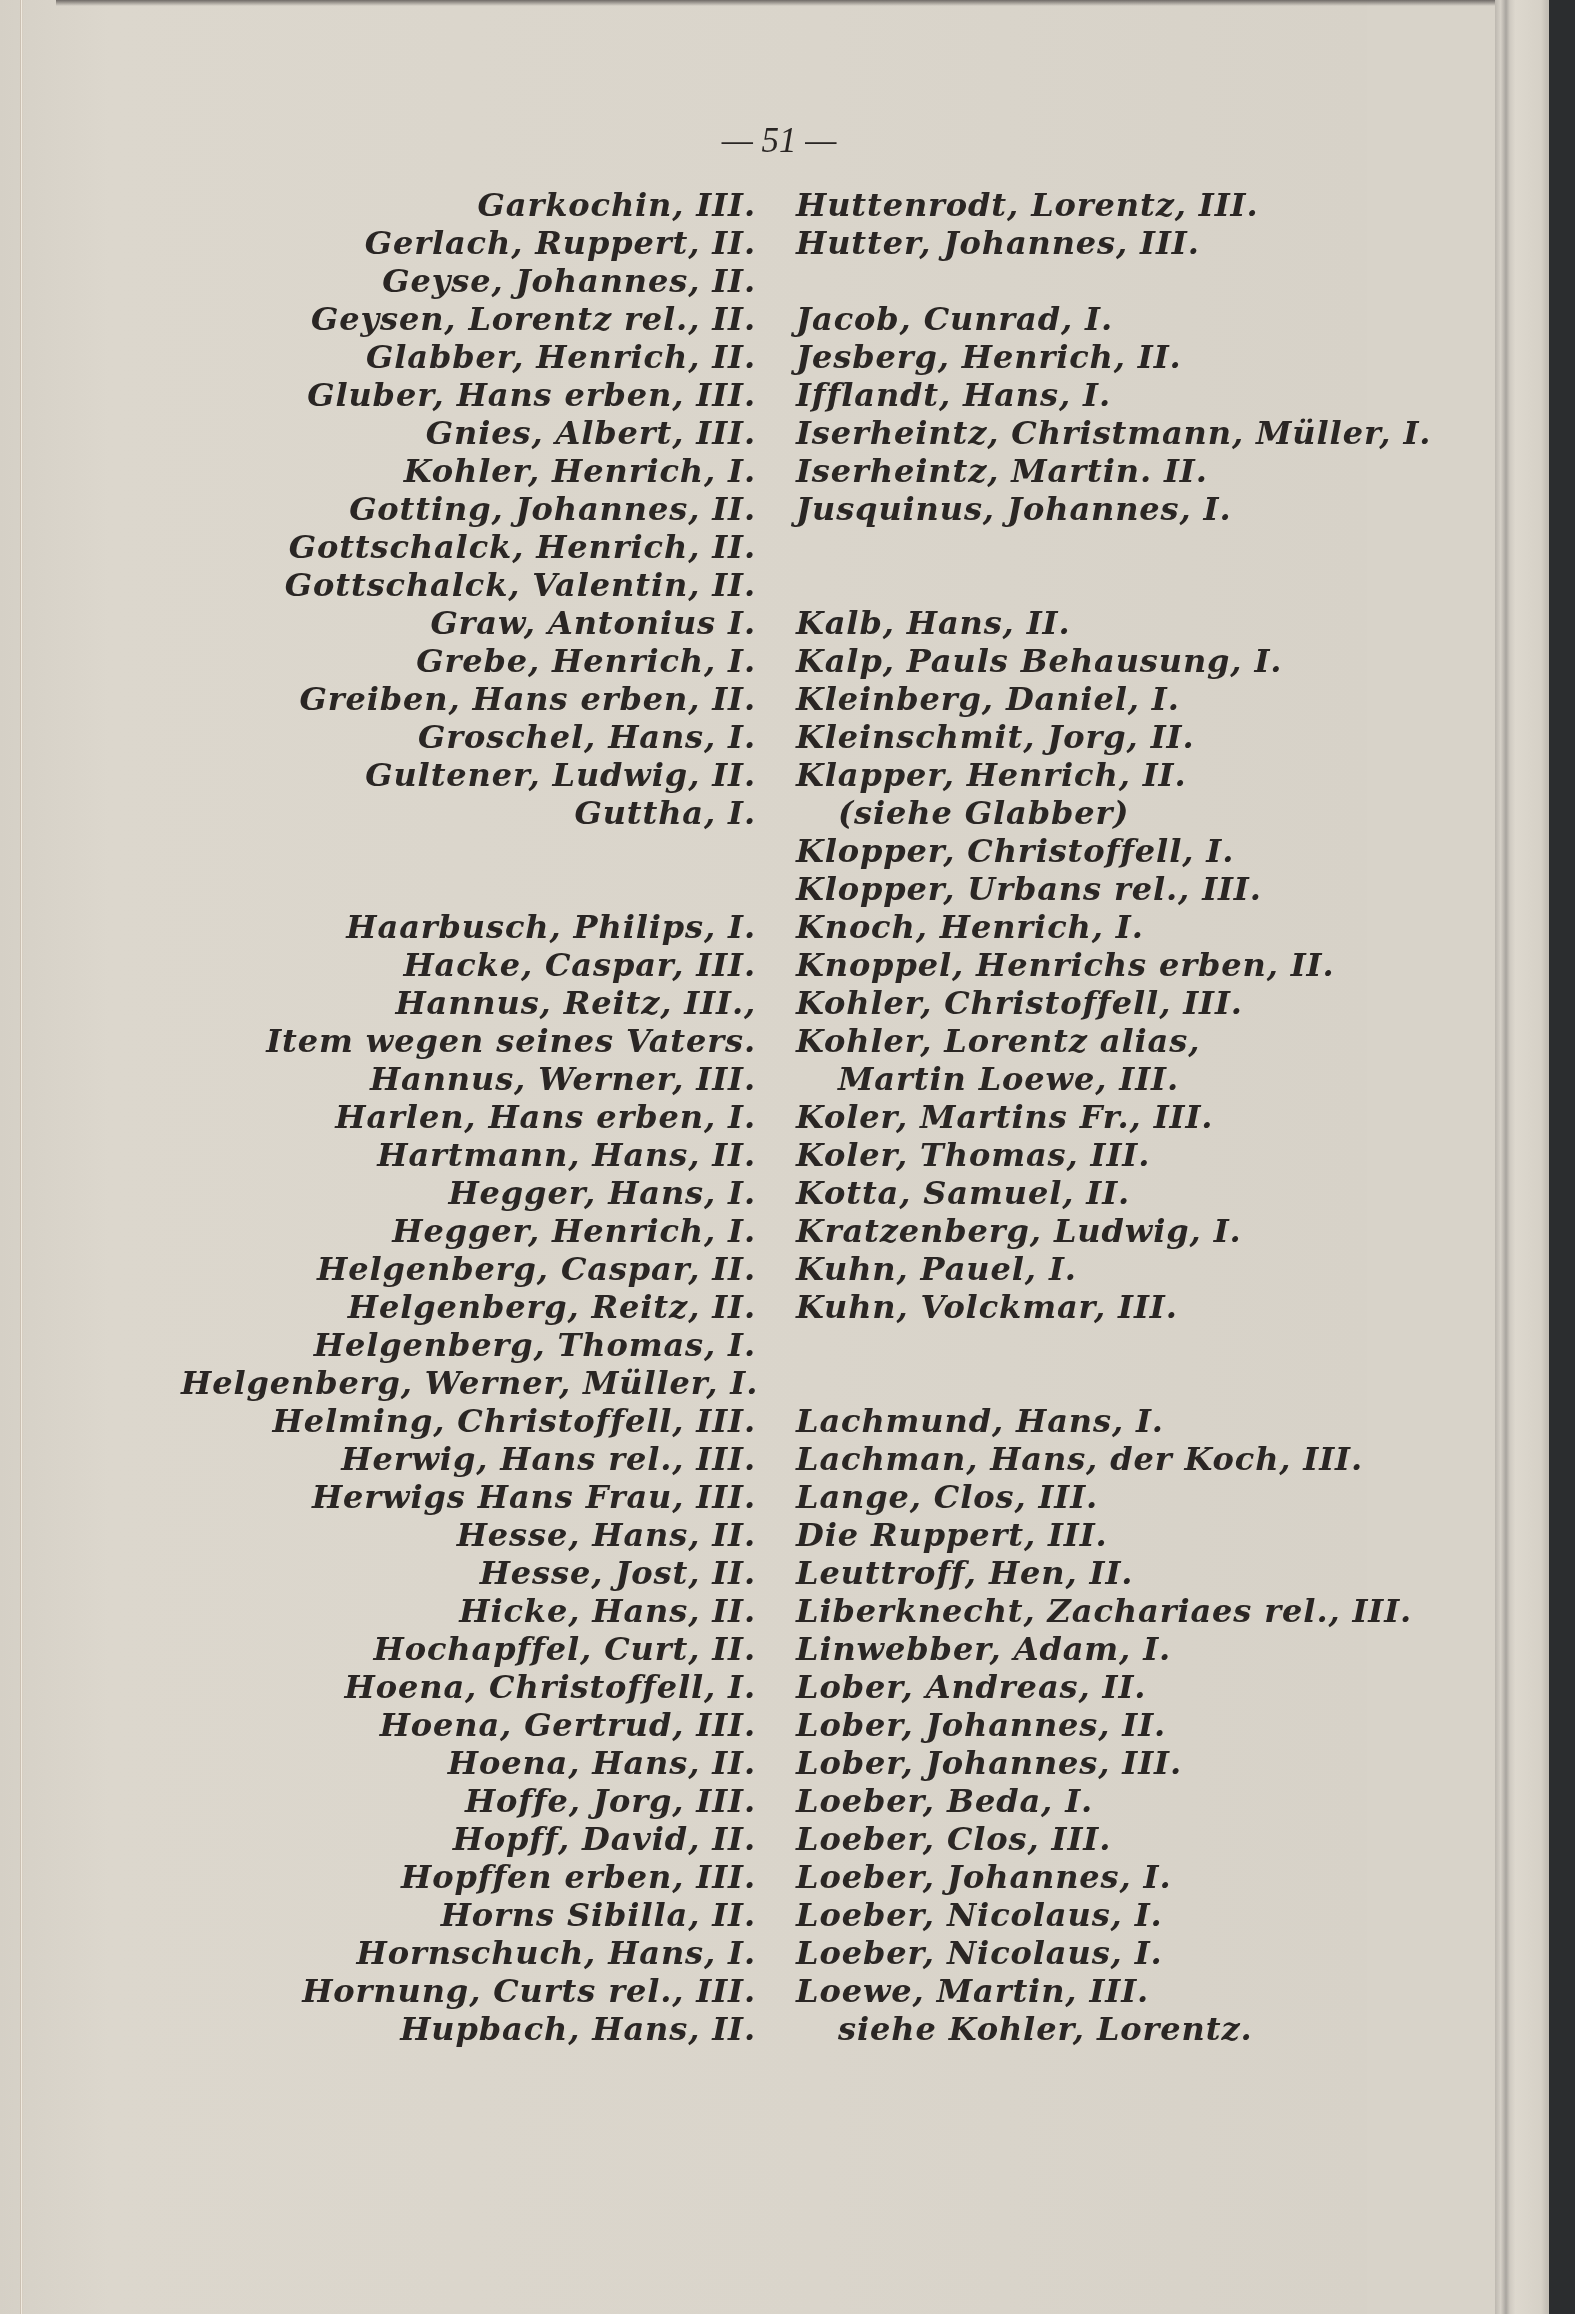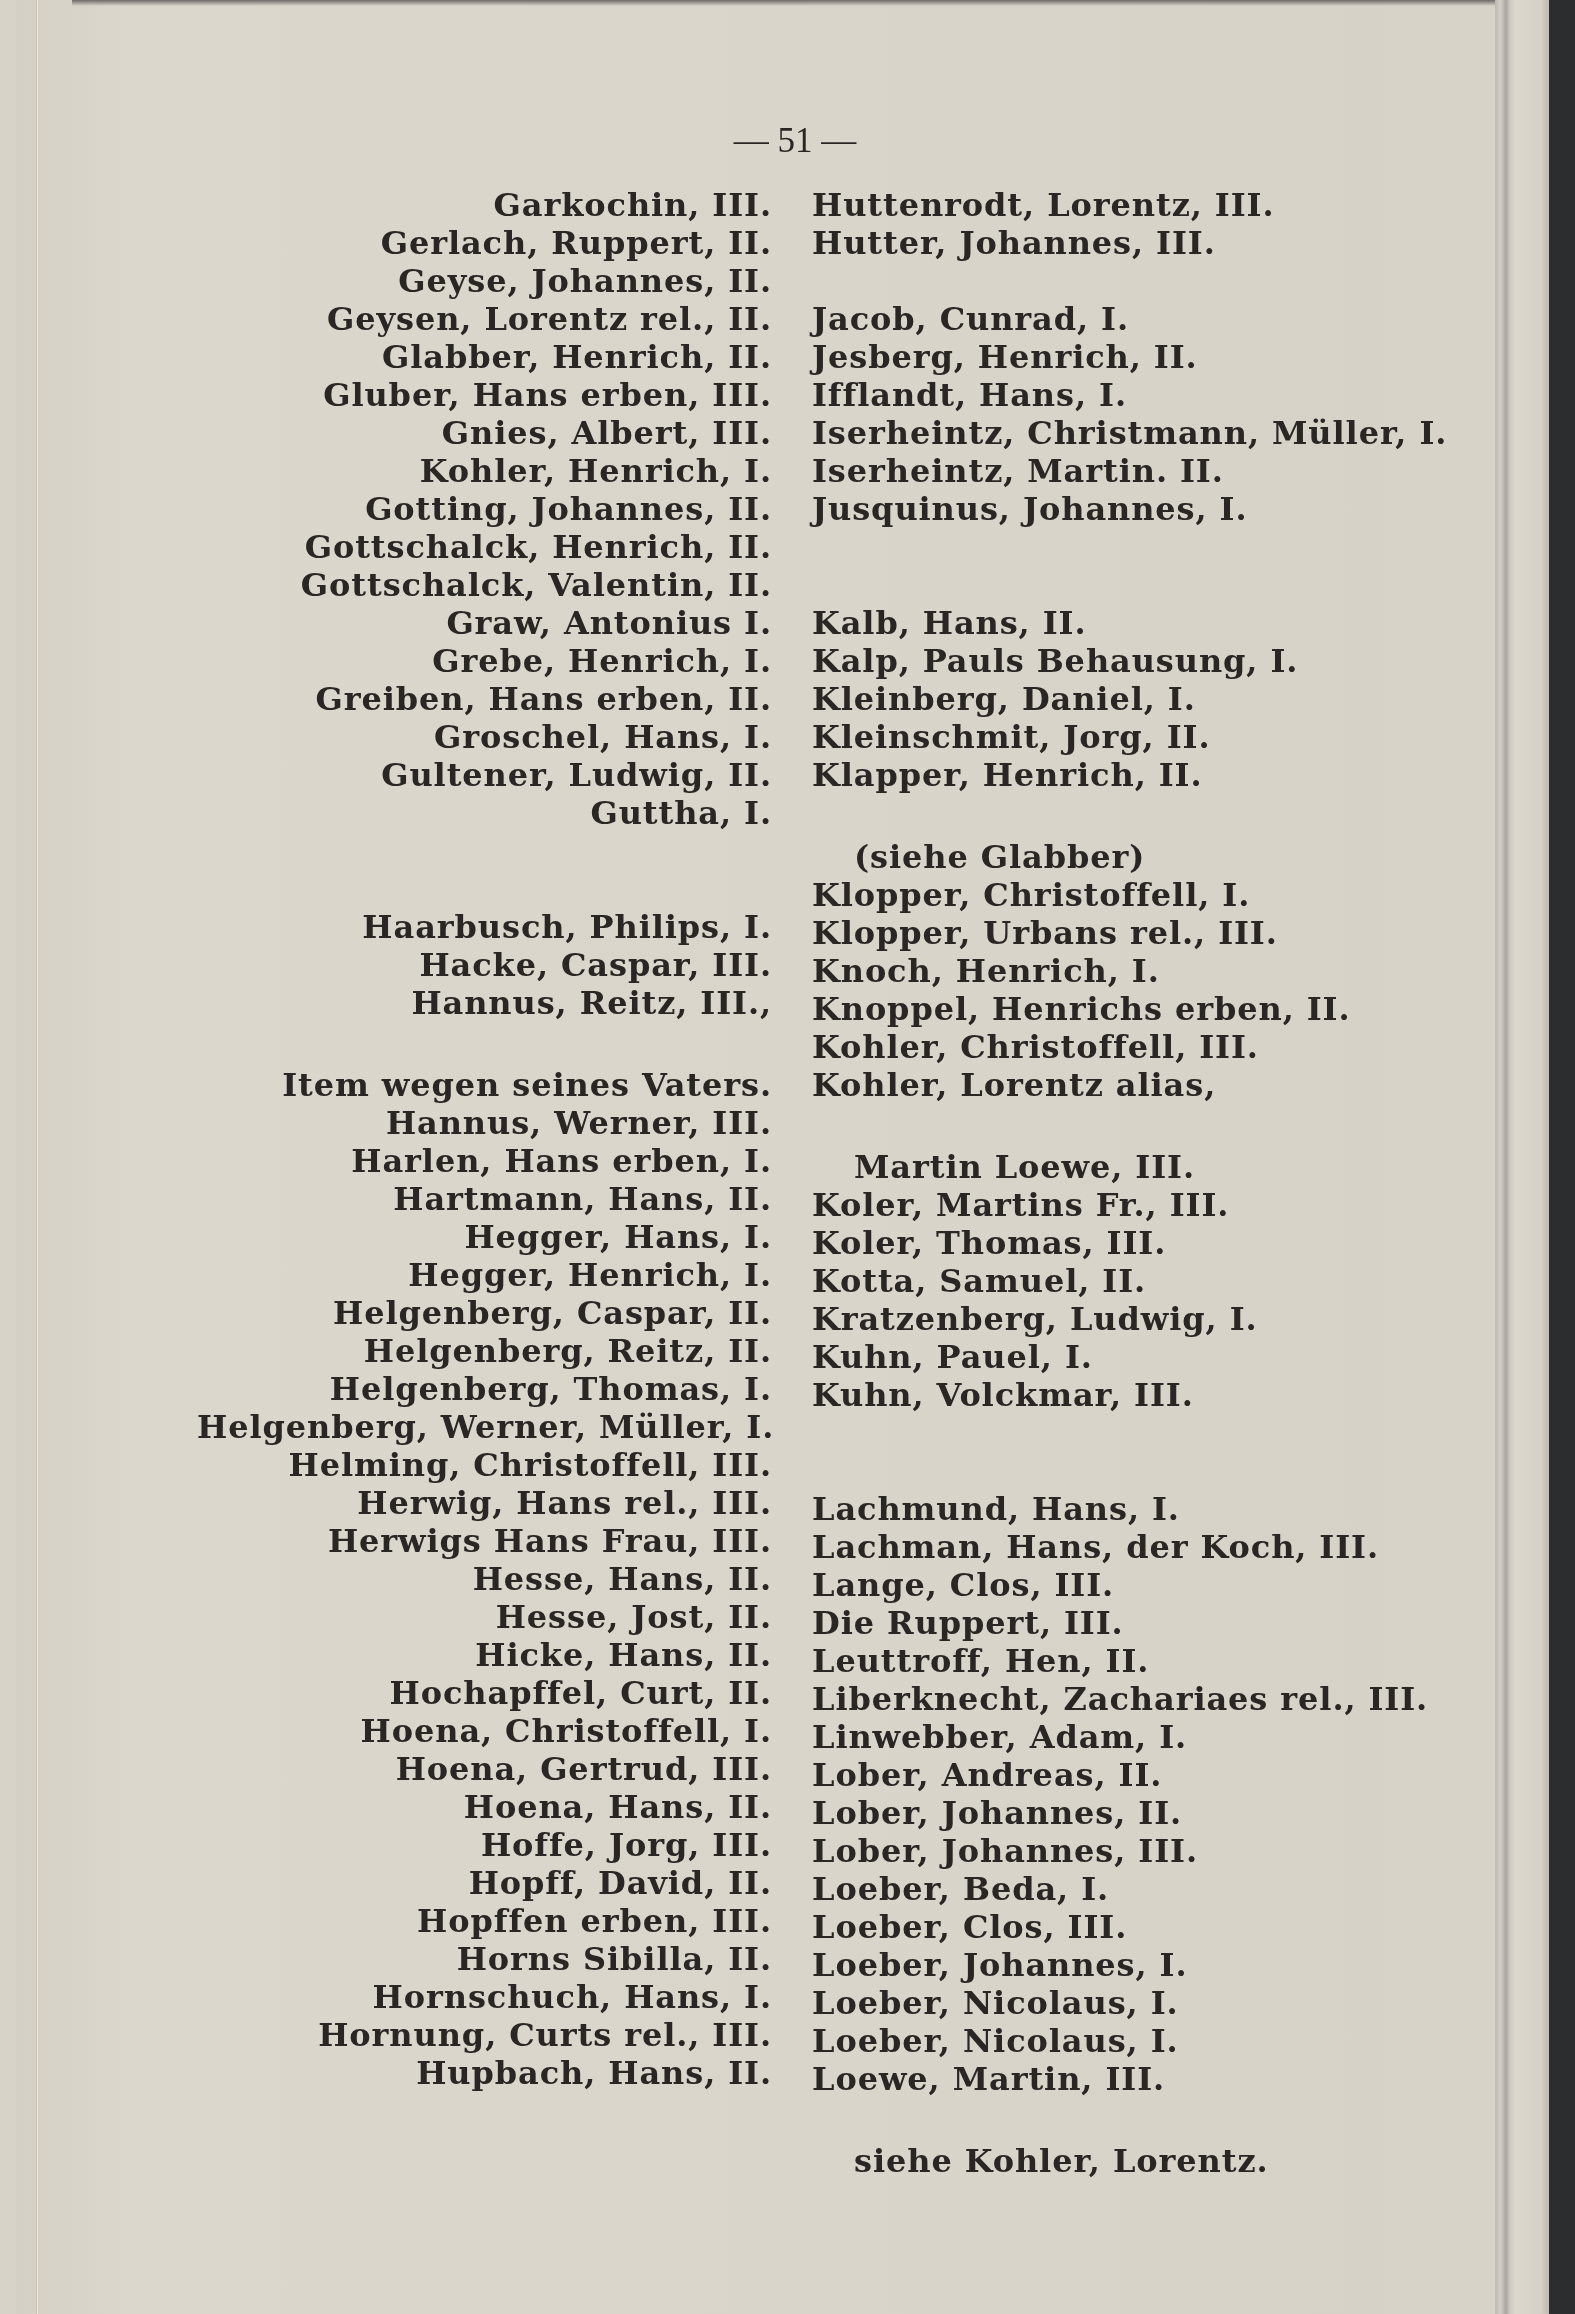--- a/index.html
+++ b/index.html
@@ -2,22 +2,23 @@
 <html style="font-size:15px"><head>
   <meta charset="utf-8">
   <style>
     html, body { margin: 0; padding: 0; }
     body {
       width: 1576px; height: 2314px; position: relative; overflow: hidden;
       background: #d8d3c9;
       font-family: "DejaVu Serif", serif;
     }
     .page {
-      position: absolute; left: 16px; top: 0; width: 1367px; height: 2314px;
+      position: absolute; left: 0; top: 0; width: 1367px; height: 2314px;
       background: linear-gradient(90deg, #d5d0c6 0%, #dcd7cd 8%, #dad5cb 60%, #d7d2c8 100%);
+      font-style: italic;
     }
     .gutter-line {
       position: absolute; left: 20.4px; top: 0; width: 2.8px; height: 2314px;
       background: linear-gradient(90deg, #b8ab9c, #efe9de, #c9bfb2);
     }
     .top-shadow {
       position: absolute; left: 56px; top: 0; width: 1484px; height: 5.6px;
       background: linear-gradient(180deg, #6f6a66, rgba(0,0,0,0));
     }
     .edge-stack {
@@ -35,21 +36,21 @@
     .column {
       position: absolute; top: 186px;
       font-family: "DejaVu Serif", serif; font-weight: bold;
       font-size: 32px; color: #2a2624; letter-spacing: 0.9px;
     }
     .col-left { left: 181px; width: 575px; text-align: right; }
     .col-right { left: 796px; width: 631px; }
     .entry {
       height: 38px; line-height: 38px; white-space: nowrap;
     }
-    .entry.indent { padding-left: 42px; margin-top: 44px; }
+    .entry.indent { padding-left: 42px; }
     .entry.gap { height: 38px; }
   </style>
 </head>
 <body>
 
 <div class="page">
   <div class="gutter-line"></div>
   <div class="top-shadow"></div>
 
   <div class="page-number">— 51 —</div>

